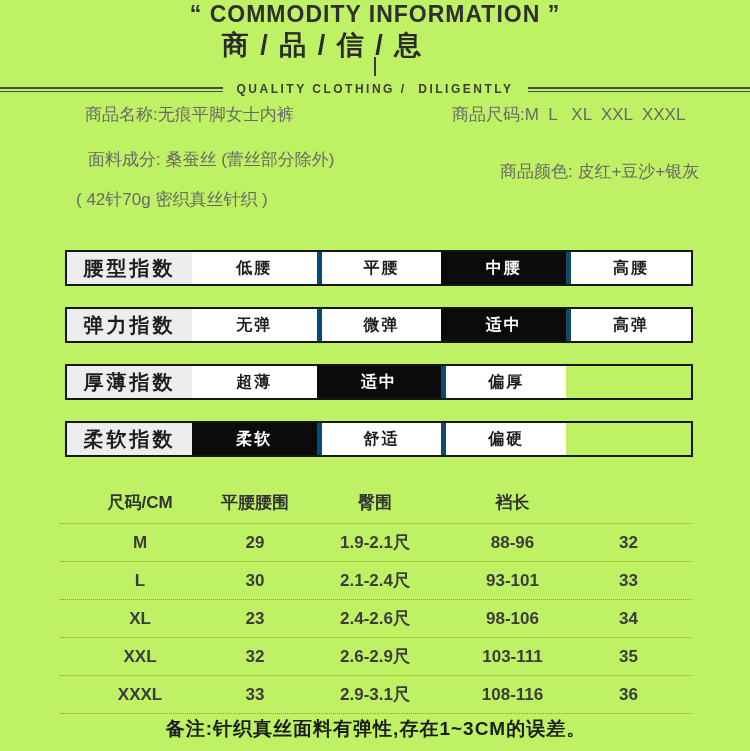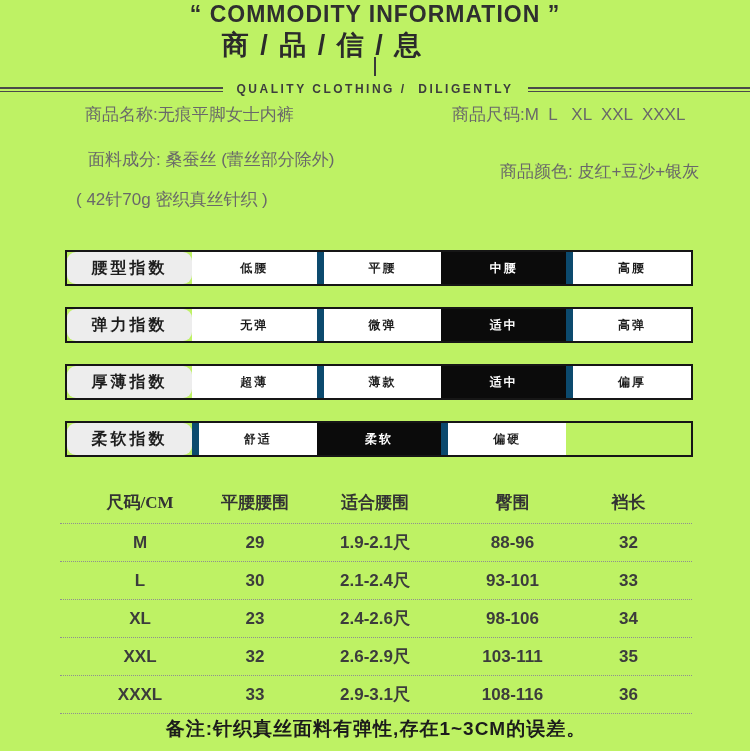--- a/index.html
+++ b/index.html
@@ -25,31 +25,31 @@
   .p-sizes  { left:452px; top:103px; }
   .p-fabric { left:88px;  top:148px; }
   .p-colors { left:468px; top:160px;margin-left:32px; }
   .p-detail { left:66px;  top:188px;margin-left:10px; }
 
   
   .idx-wrap { position:absolute; left:65px; top:250px; width:628px; }
   .idx-row { display:grid; grid-template-columns:repeat(5,1fr); height:36px;
              border:2px solid #161616; margin-bottom:21px; }
   .idx-label { background:#ededed; display:flex; align-items:center; justify-content:center;
-               font-size:16px; font-weight:700; color:#1d1d1d; letter-spacing:3px;border-radius:9px; }
+               font-size:20px; font-weight:700; color:#1d1d1d; letter-spacing:3px; }
   .idx-cell { display:flex; align-items:center; justify-content:center; background:#fff;
-              font-size:12px; font-weight:700; color:#1d1d1d; letter-spacing:2px; }
-  .idx-cell.sep { border-left:7px solid #0c4a6e; }
+              font-size:16px; font-weight:700; color:#1d1d1d; letter-spacing:2px; }
+  .idx-cell.sep { border-left:5px solid #0c4a6e; }
   .idx-cell.active { background:#0b0b0b; color:#ffffff; border-left:none; }
 
   
   .size-table { position:absolute; left:60px; top:481px; width:632px; }
   .st-row { display:grid; grid-template-columns:160px 70px 170px 105px 127px;
             align-items:center; border-bottom:1px dotted #8f8f8f; }
-  .st-row.head { height:43px;font-family:Liberation Serif, serif; }
+  .st-row.head { height:43px; }
   .st-row.body { height:38px; }
   .st-cell { text-align:center; font-size:17px; font-weight:700; color:#3c3c3c; white-space:nowrap; }
   .st-row.head .st-cell { color:#333333; }
 
   .note { position:absolute; left:60px; top:716px; width:632px; text-align:center;
           font-size:19px; font-weight:700; color:#1c1c1c; letter-spacing:1px; }
 </style>
 </head>
 <body>
 
@@ -82,37 +82,35 @@
       <div class="idx-row">
         <div class="idx-label">弹力指数</div>
         <div class="idx-cell">无弹</div>
         <div class="idx-cell sep">微弹</div>
         <div class="idx-cell active">适中</div>
         <div class="idx-cell sep">高弹</div>
       </div>
       <div class="idx-row">
         <div class="idx-label">厚薄指数</div>
         <div class="idx-cell">超薄</div>
-        <div class="idx-cell sep">薄款</div>
         <div class="idx-cell active">适中</div>
         <div class="idx-cell sep">偏厚</div>
       </div>
       <div class="idx-row">
         <div class="idx-label">柔软指数</div>
+        <div class="idx-cell active">柔软</div>
         <div class="idx-cell sep">舒适</div>
-        <div class="idx-cell active">柔软</div>
         <div class="idx-cell sep">偏硬</div>
       </div>
     </div>
 
   <div class="size-table">
       <div class="st-row head">
         <div class="st-cell">尺码/CM</div>
         <div class="st-cell">平腰腰围</div>
-        <div class="st-cell">适合腰围</div>
         <div class="st-cell">臀围</div>
         <div class="st-cell">裆长</div>
       </div>
       <div class="st-row body">
         <div class="st-cell">M</div>
         <div class="st-cell">29</div>
         <div class="st-cell">1.9-2.1尺</div>
         <div class="st-cell">88-96</div>
         <div class="st-cell">32</div>
       </div>

